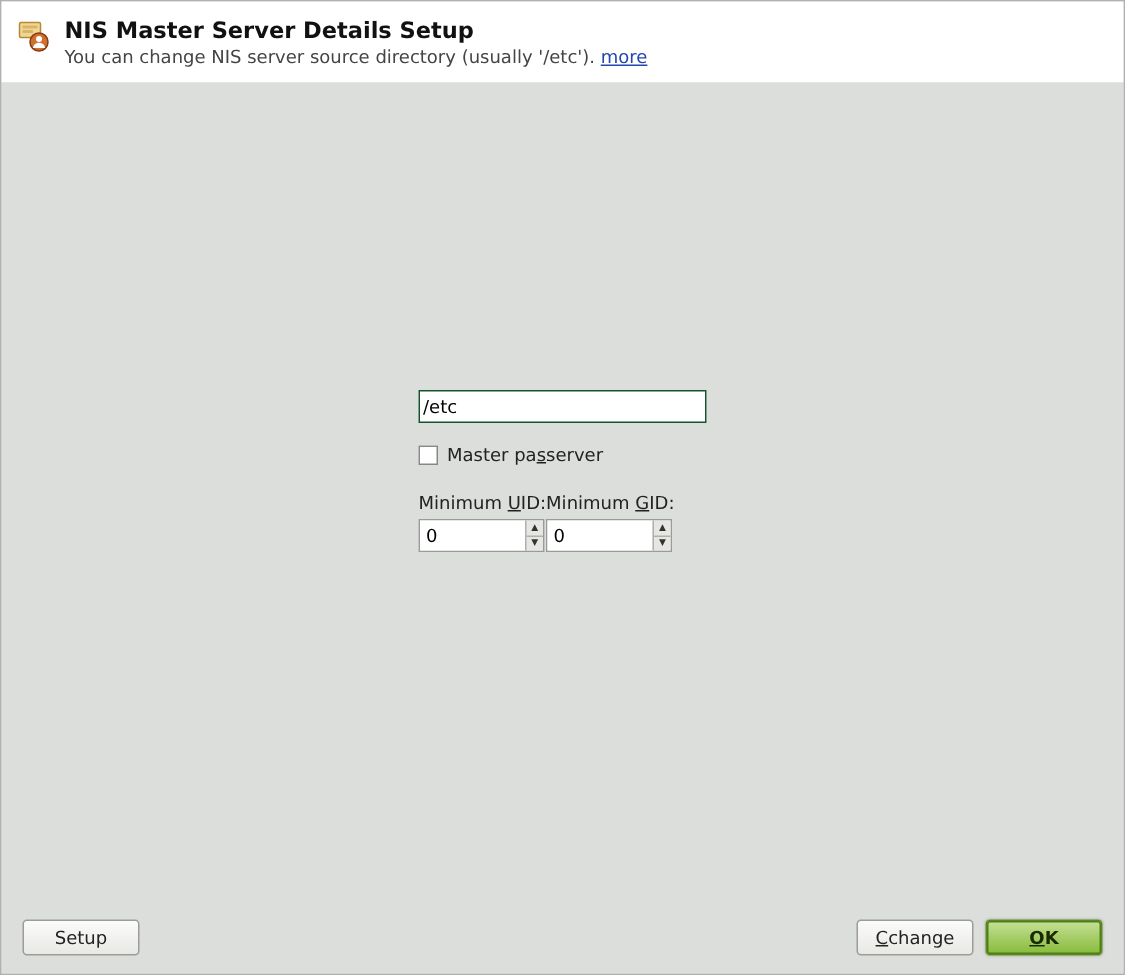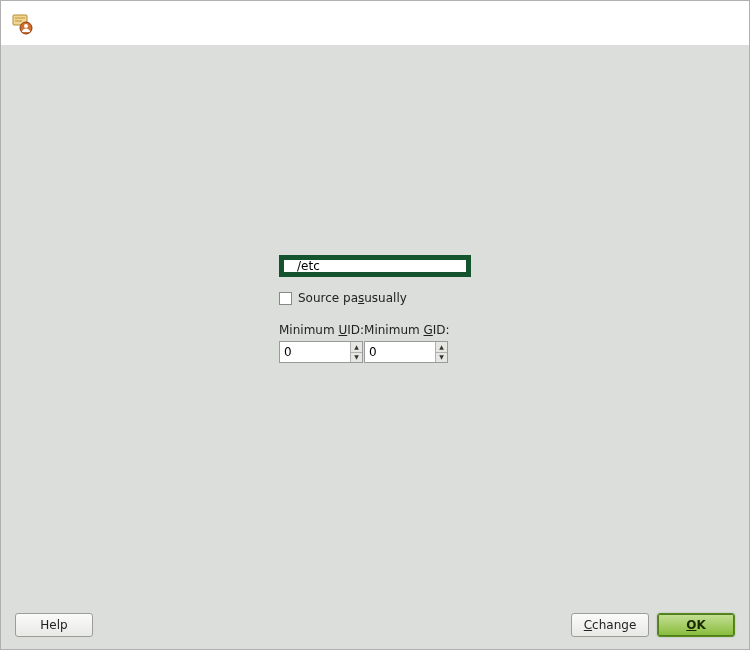--- a/index.html
+++ b/index.html
@@ -62,22 +62,22 @@
     .form-group { margin-bottom: 14px; }
     .form-label {
       display: block;
       margin-bottom: 4px;
       font-size: 12px;
       color: #222;
     }
     input[type="text"], input[type="number"], .spin-input {
       font-family: inherit;
       font-size: 12px;
-      padding: 3px 13px;
-      border: 5px solid #14532d;
+      padding: 3px 2px;
+      border: 1px solid #14532d;
       background: #ffffff;
       height: 22px;
     }
     .yp-input { width: 192px; }
     .checkbox-row {
       display: flex;
       align-items: center;
       gap: 6px;
       margin-bottom: 18px;
     }
@@ -164,33 +164,40 @@
     <div class="header-icon">
       <svg viewBox="0 0 22 22" width="22" height="22">
         <rect x="2" y="2" width="14" height="10" rx="1" fill="#f0d798" stroke="#b58a2e" stroke-width="1"></rect>
         <rect x="4" y="4" width="10" height="2" fill="#d9b566"></rect>
         <rect x="4" y="7" width="7" height="2" fill="#d9b566"></rect>
         <circle cx="15" cy="15" r="6" fill="#d07030" stroke="#8a3b10" stroke-width="1"></circle>
         <circle cx="15" cy="13" r="2" fill="#fff"></circle>
         <path d="M11 19c0-2 2-3.5 4-3.5s4 1.5 4 3.5" fill="#fff"></path>
       </svg>
     </div>
+    <div class="header-text">
+      <div class="header-title">NIS Master Server Details Setup</div>
+      <div class="header-subtitle">
+        <span>You can change NIS server source directory (usually '/etc').</span>
+        <a>more</a>
+      </div>
+    </div>
   </div>
 
   <div class="content">
     <div class="form-area">
 
       <div class="form-group">
         <input type="text" class="yp-input" value="/etc" style="">
       </div>
 
       <div class="checkbox-row">
         <input type="checkbox" style="">
         <label>
-          <span>Source pa</span><span class="u">s</span><span>usually</span>
+          <span>Master pa</span><span class="u">s</span><span>server</span>
         </label>
       </div>
 
       <div class="grid-2">
         <div>
           <label class="form-label">
             <span>Minimum </span><span class="u">U</span><span>ID:</span>
           </label>
           <div class="spin-wrap">
             <input class="spin-input" type="text" value="0" style="">
@@ -211,21 +218,21 @@
               <div class="spin-btn">▼</div>
             </div>
           </div>
         </div>
       </div>
 
     </div>
   </div>
 
   <div class="footer">
-    <button class="btn">Help</button>
+    <button class="btn">Setup</button>
     <div class="footer-spacer"></div>
     <button class="btn">
       <span class="u">C</span><span>change</span>
     </button>
     <button class="btn btn-ok">
       <span class="u">O</span><span>K</span>
     </button>
   </div>
 
 </div>

